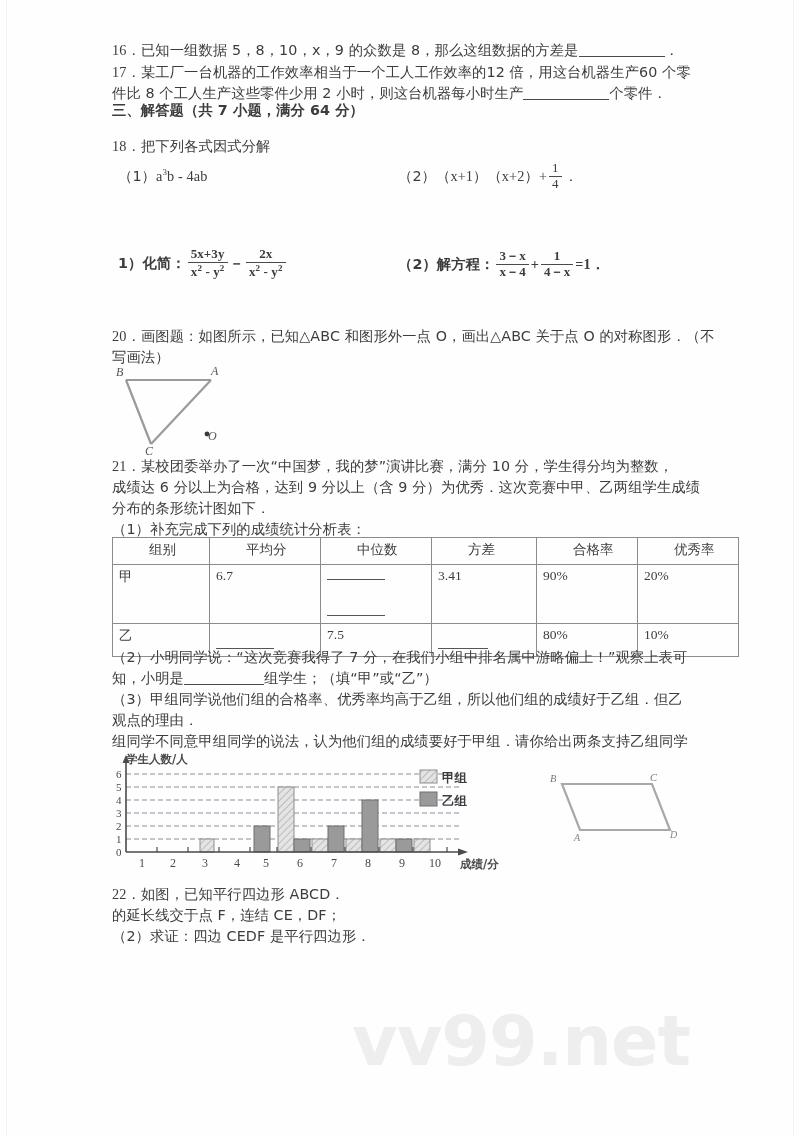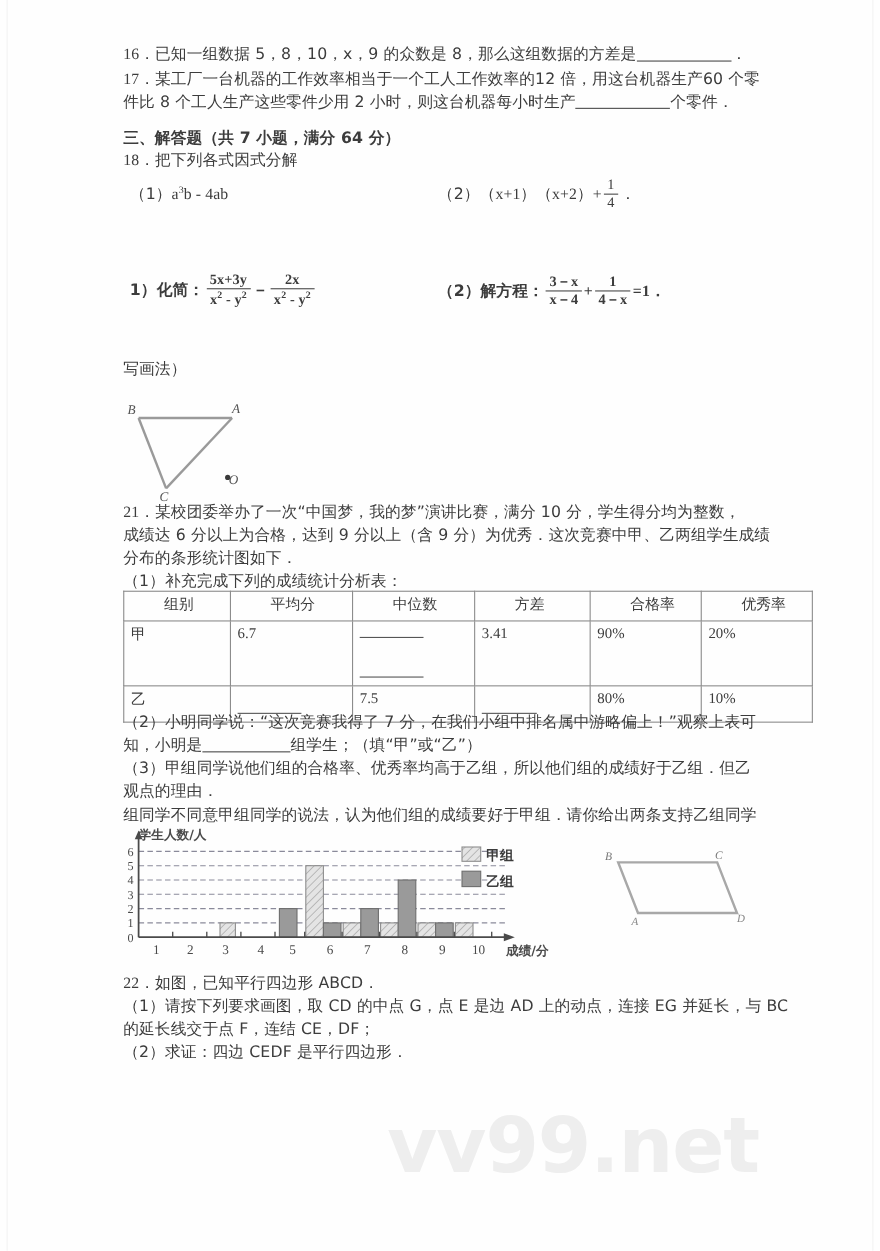--- a/index.html
+++ b/index.html
@@ -102,21 +102,21 @@
 
   <div class="q" style="left:112px;top:62px;width:600px;">
     <div class="line">
       <span>17．</span><span class="cn">某工厂一台机器的工作效率相当于一个工人工作效率的12 倍，用这台机器生产60 个零</span>
     </div>
     <div class="line">
       <span class="cn">件比 8 个工人生产这些零件少用 2 小时，则这台机器每小时生产</span><span class="blank blank-w86"></span><span class="cn">个零件．</span>
     </div>
   </div>
 
-  <div class="q" style="left:112px;top:116px;width:600px;">
+  <div class="q" style="left:112px;top:100px;width:600px;">
     <div class="line bold cn">三、解答题（共 7 小题，满分 64 分）</div>
   </div>
 
   <div class="q" style="left:112px;top:136px;width:600px;">
     <div class="line">
       <span>18．</span><span class="cn">把下列各式因式分解</span>
     </div>
   </div>
 
   <div class="q" style="left:118px;top:162px;width:600px;">
@@ -132,20 +132,23 @@
     <div class="line" style="position:relative;height:40px;font-weight:bold;">
       <span class="cn">1）化简：</span><span class="frac"><span class="num">5x+3y</span><span class="den"><span>x</span><span class="sup">2</span><span> - y</span><span class="sup">2</span></span></span><span>－</span><span class="frac"><span class="num">2x</span><span class="den"><span>x</span><span class="sup">2</span><span> - y</span><span class="sup">2</span></span></span>
 
       <span style="position:absolute;left:280px;top:2px;">
         <span class="cn">（2）解方程：</span><span class="frac"><span class="num">3－x</span><span class="den">x－4</span></span><span>+</span><span class="frac"><span class="num">1</span><span class="den">4－x</span></span><span>=1．</span>
       </span>
     </div>
   </div>
 
   <div class="q" style="left:112px;top:326px;width:600px;">
+    <div class="line">
+      <span>20．</span><span class="cn">画图题：如图所示，已知△ABC 和图形外一点 O，画出△ABC 关于点 O 的对称图形．（不</span>
+    </div>
     <div class="line cn">写画法）</div>
   </div>
 
   <div class="chart-wrap" style="left:108px;top:364px;">
     <svg width="130" height="92" viewBox="0 0 130 92">
       <line x1="18" y1="16" x2="103" y2="16" stroke="#9a9a9a" stroke-width="2.2"></line>
       <line x1="18" y1="16" x2="43" y2="80" stroke="#9a9a9a" stroke-width="2.2"></line>
       <line x1="103" y1="16" x2="43" y2="80" stroke="#9a9a9a" stroke-width="2.2"></line>
       <text x="8" y="12" font-family="Liberation Serif, serif" font-size="12" font-style="italic" fill="#555">B</text>
       <text x="103" y="11" font-family="Liberation Serif, serif" font-size="12" font-style="italic" fill="#555">A</text>
@@ -295,19 +298,18 @@
       <text x="120" y="13" font-family="Liberation Serif, serif" font-size="10.5" font-style="italic" fill="#777">C</text>
       <text x="44" y="73" font-family="Liberation Serif, serif" font-size="10" font-style="italic" fill="#888">A</text>
       <text x="140" y="70" font-family="Liberation Serif, serif" font-size="10" font-style="italic" fill="#888">D</text>
     </svg>
   </div>
 
   <div class="q" style="left:112px;top:884px;width:600px;">
     <div class="line">
       <span>22．</span><span class="cn">如图，已知平行四边形 ABCD．</span>
     </div>
-    <div class="line cn">（1）请按下列要求画图，取 CD 的中点 G，点 E 是边 AD 上的动点，连接 EG 并延长，与 BC</div>
     <div class="line cn">的延长线交于点 F，连结 CE，DF；</div>
     <div class="line cn">（2）求证：四边 CEDF 是平行四边形．</div>
   </div>
 
   <div class="watermark">vv99.net</div>
 </div>
 
 </body></html>

